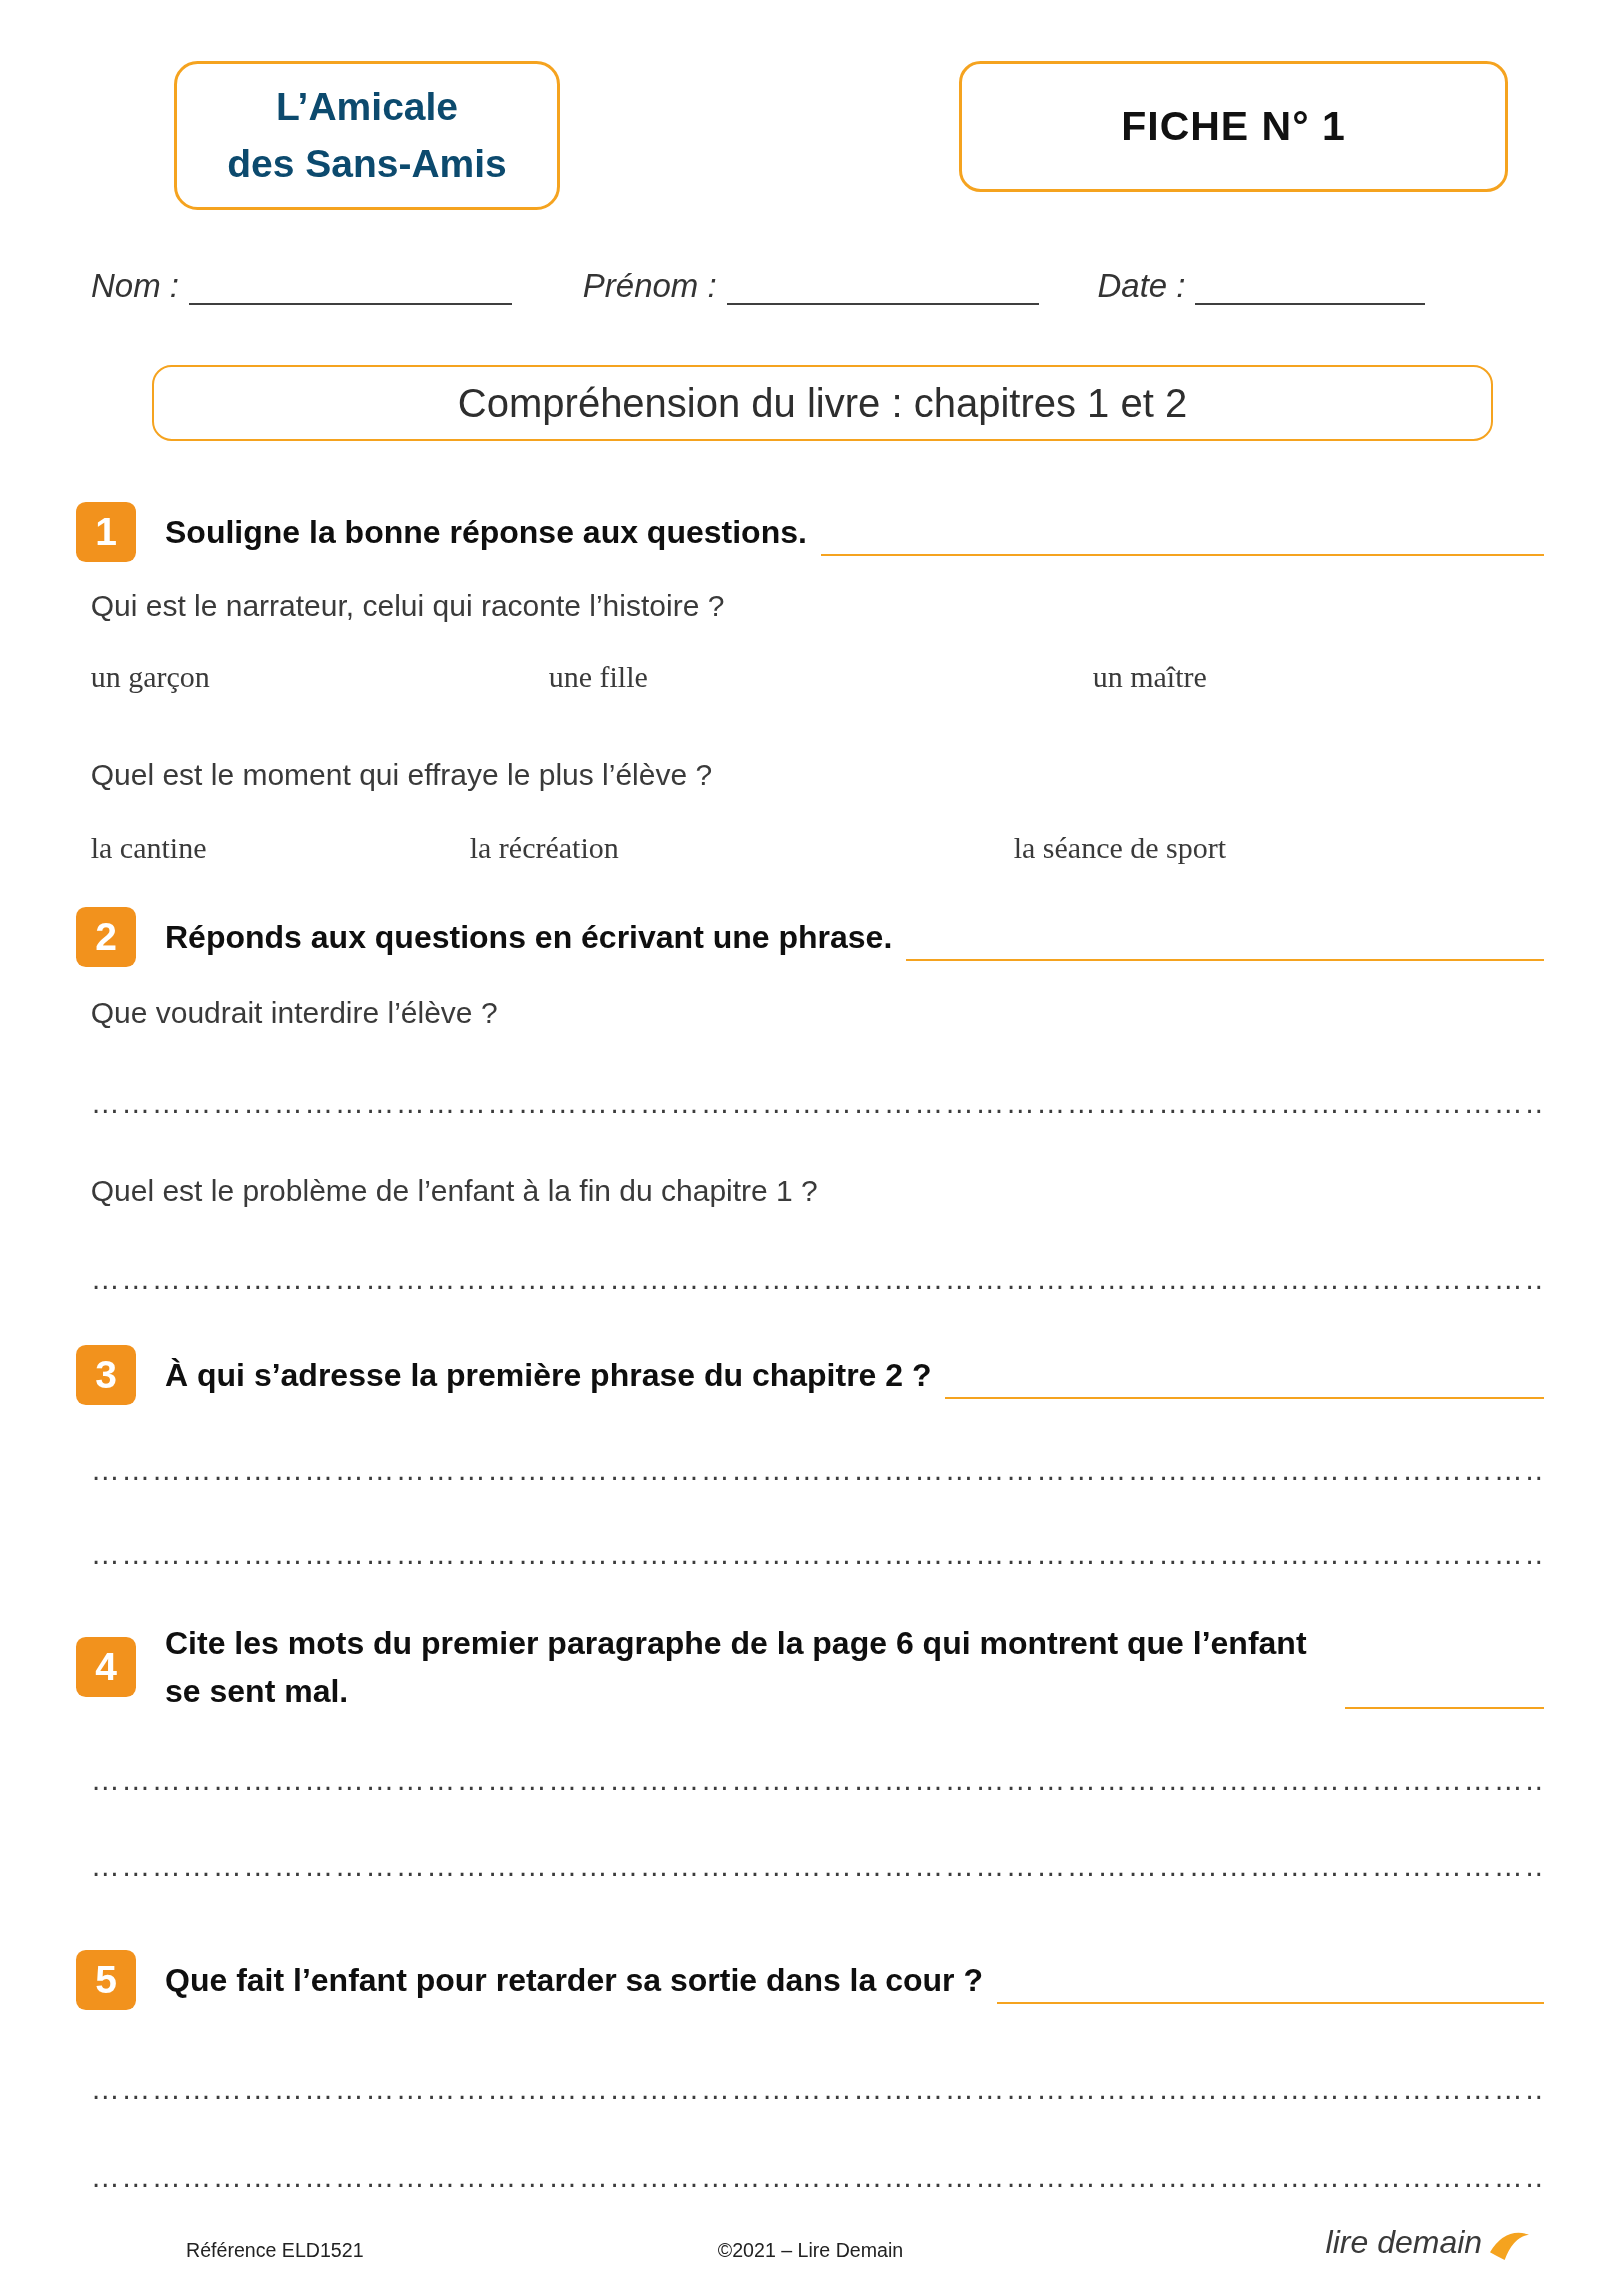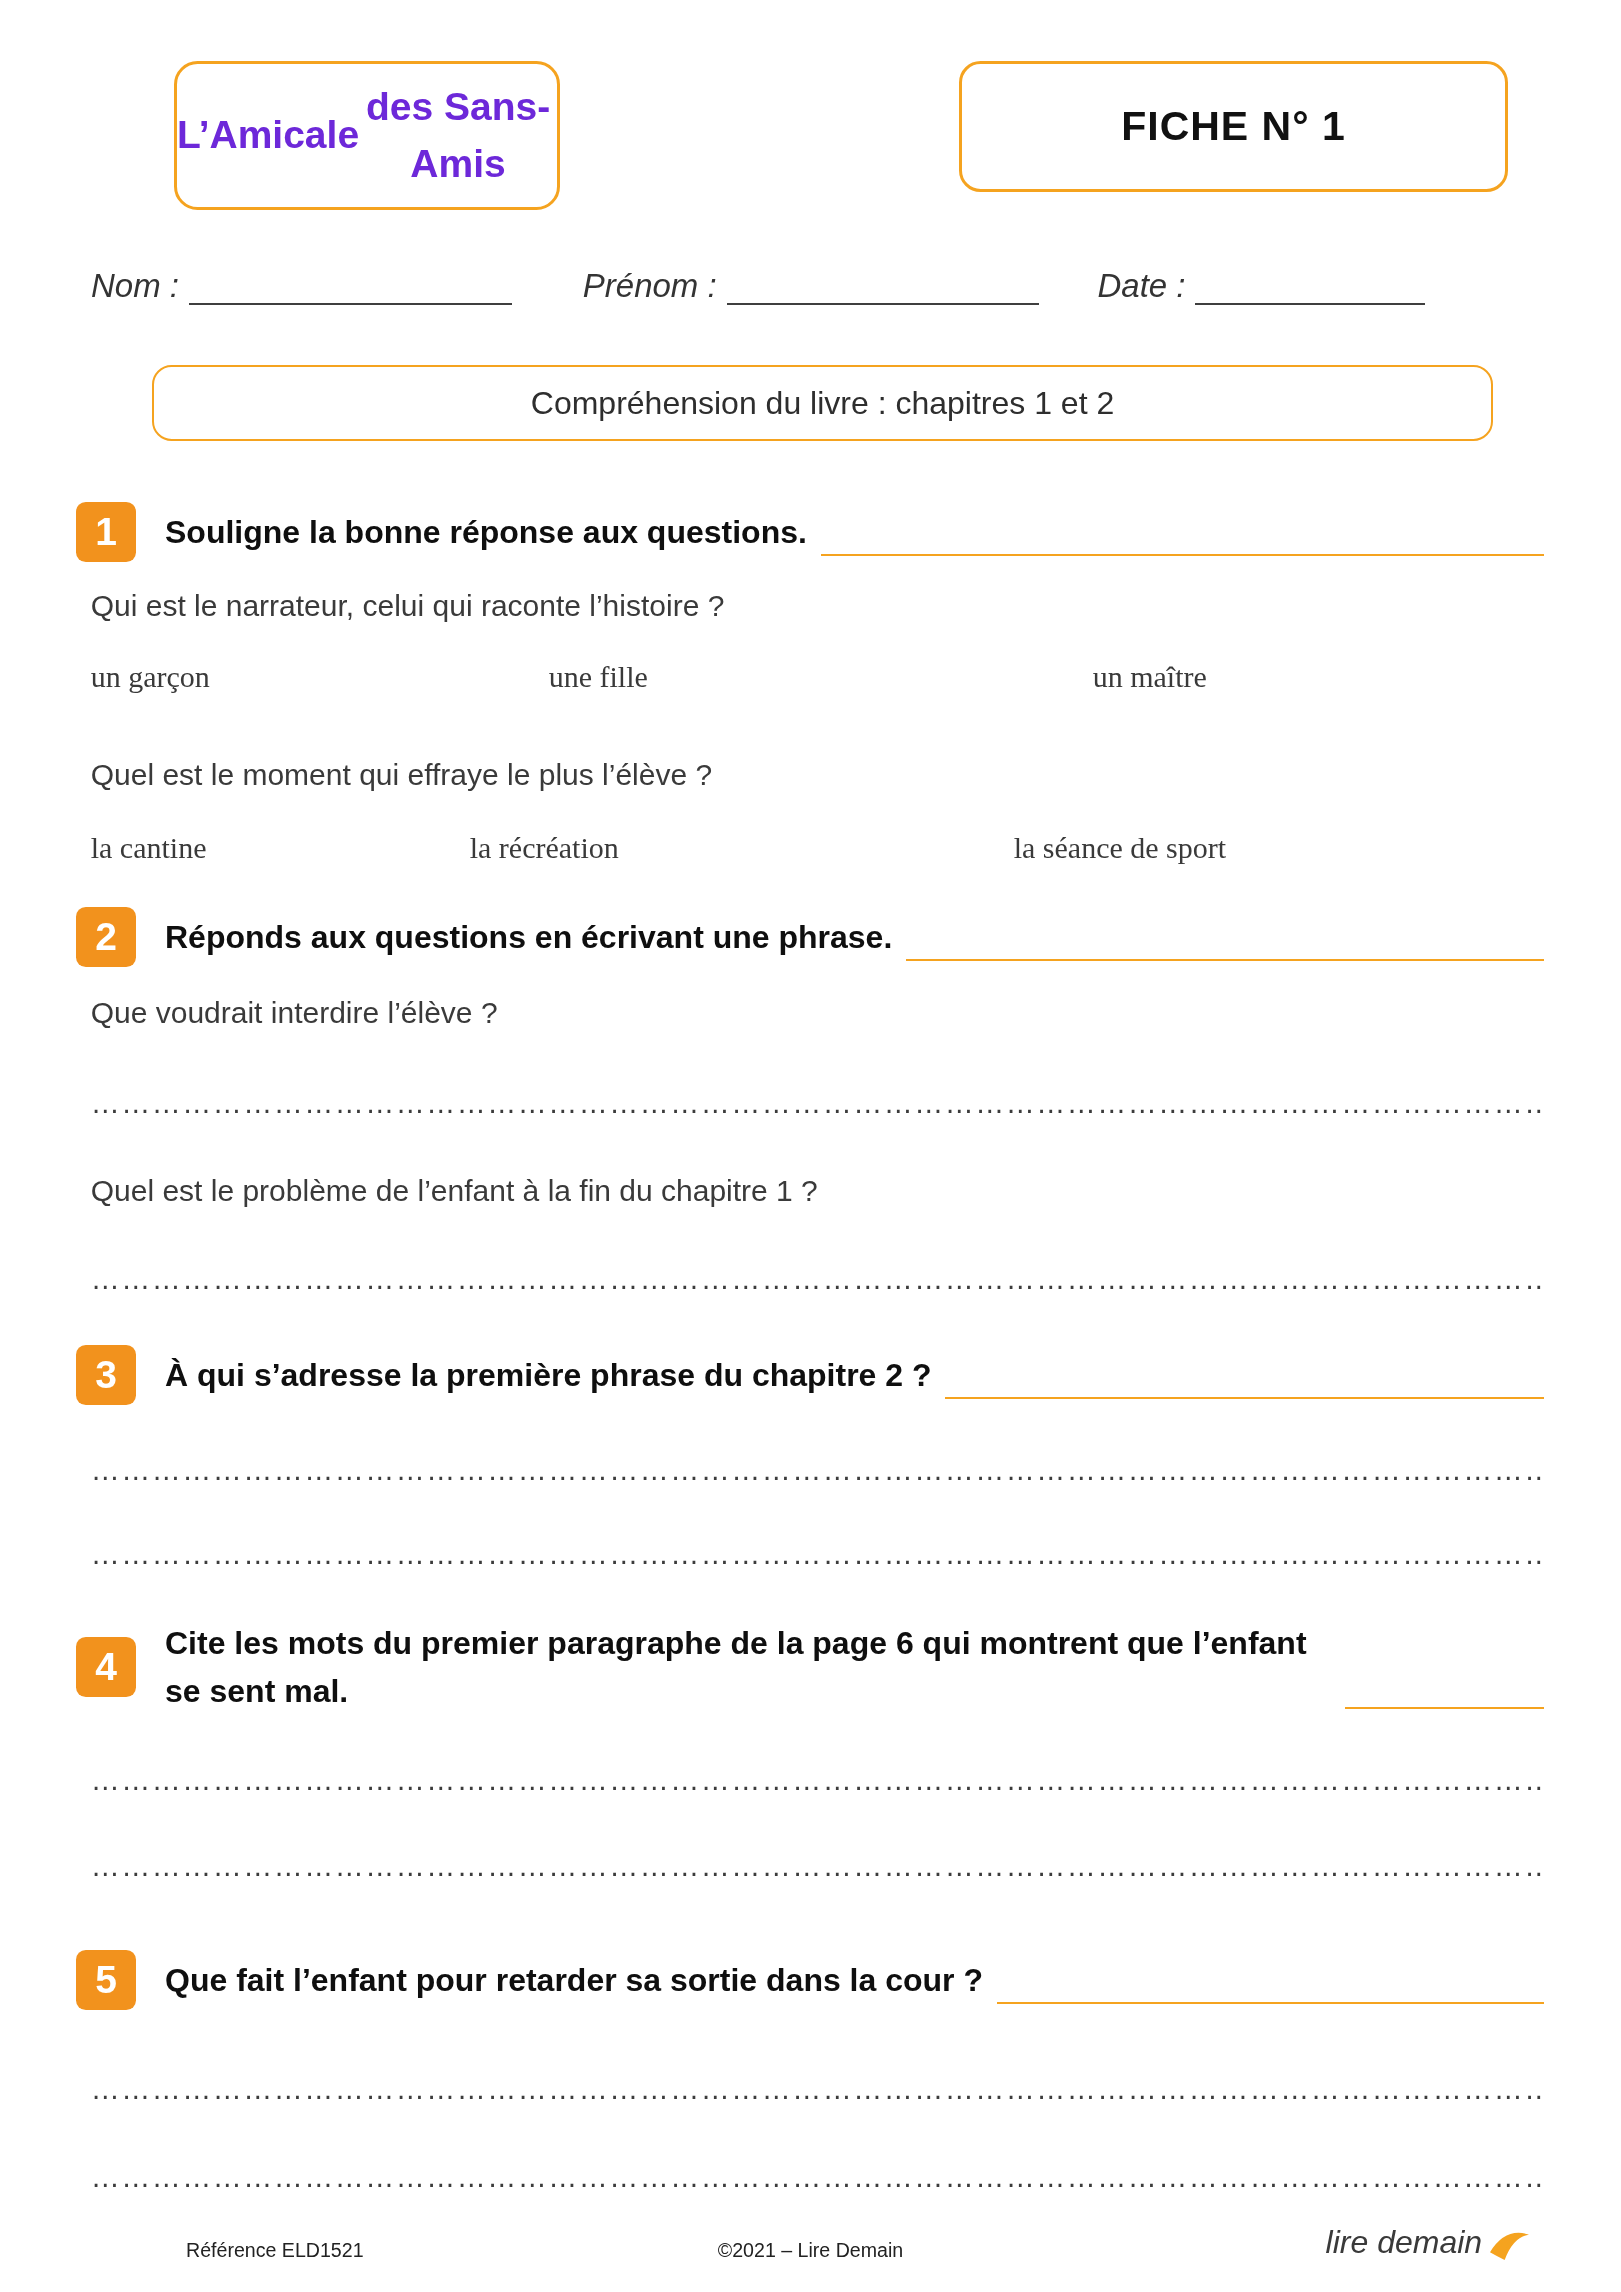--- a/index.html
+++ b/index.html
@@ -12,22 +12,22 @@
     background: #ffffff;
     overflow: hidden;
     margin: 0 auto;
   }
   .abs { position: absolute; }
 
   
   .title-box {
     left: 174px; top: 61px; width: 386px; height: 149px;
     border: 3.9px solid #F5A31F; border-radius: 23.5px;
-    display: flex; flex-direction: row; justify-content: center; align-items: center;
-    color: #6d28d9; font-weight: 700; font-size: 39px; line-height: 1.45;
+    display: flex; flex-direction: column; justify-content: center; 
+    color: #0c4a6e; font-weight: 700; font-size: 39px; line-height: 1.45;
     text-align: center;
   }
   .fiche-box {
     left: 959px; top: 61px; width: 549px; height: 131px;
     border: 3.9px solid #F5A31F; border-radius: 21.6px;
     display: flex; align-items: center; justify-content: center;
     color: #111111; font-weight: 700; font-size: 41px; letter-spacing: 1px;
   }
 
   
@@ -43,21 +43,21 @@
     border-bottom: 2.9px solid #3f3f3f;
   }
   .gap1 { margin-left: 71px; }
   .gap2 { margin-left: 59px; }
 
   
   .subtitle-box {
     left: 152px; top: 365px; width: 1341px; height: 76px;
     border: 2.9px solid #F5A31F; border-radius: 19.6px;
     display: flex; align-items: center; justify-content: center;
-    font-size: 32px; color: #2e2e2e;
+    font-size: 40px; color: #2e2e2e;
   }
 
   
   .section { left: 76px; width: 1468px; }
   .sec-header { display: flex; align-items: stretch; }
   .badge {
     flex: 0 0 auto; width: 60px; height: 60px;
     background: #F2921D; border-radius: 9.8px;
     color: #ffffff; font-weight: 700; font-size: 39px;
     display: flex; align-items: center; justify-content: center;

